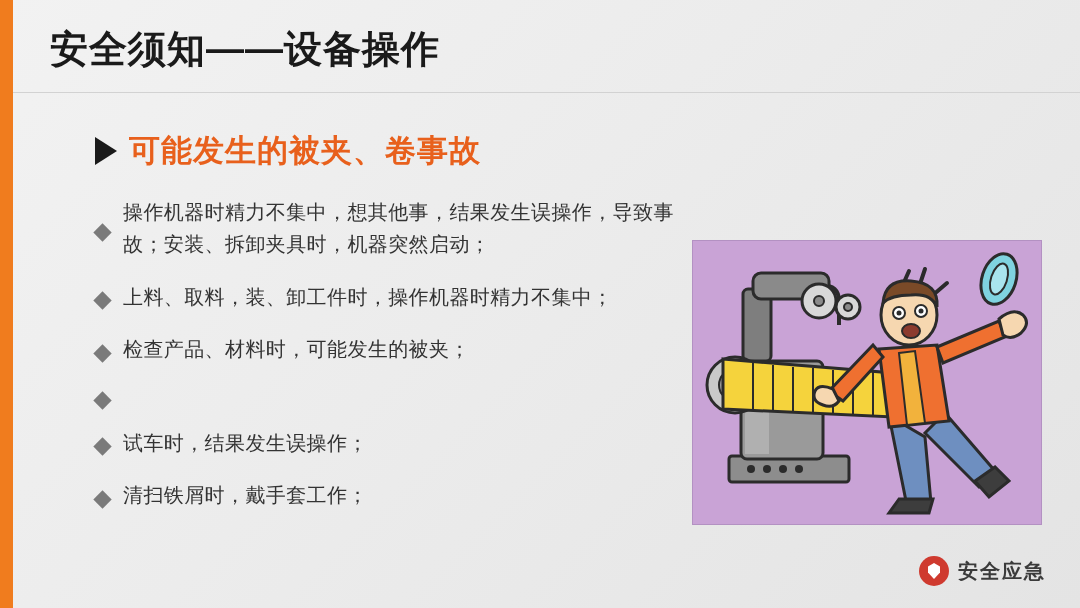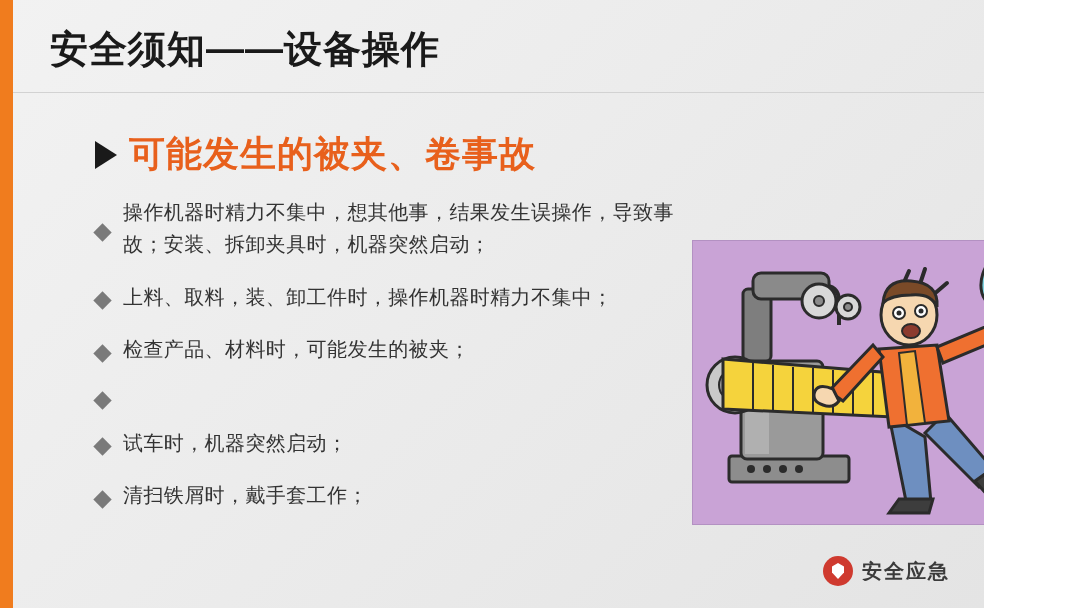--- a/index.html
+++ b/index.html
@@ -8,21 +8,21 @@
   }
   body {
     width: 1080px;
     height: 608px;
     overflow: hidden;
     font-family: "Liberation Sans", sans-serif;
     background: #ffffff;
   }
   .slide {
     position: relative;
-    width: 984px;
+    width: 1080px;
     height: 608px;
     background: linear-gradient(135deg, #f2f2f2 0%, #ececec 45%, #e4e4e4 100%);
     box-sizing: border-box;
     overflow: hidden;
   }
   
   .accent-bar {
     position: absolute;
     left: 0;
     top: 0;
@@ -60,21 +60,21 @@
   }
   .tri {
     width: 0;
     height: 0;
     border-left: 22px solid #1a1a1a;
     border-top: 14px solid transparent;
     border-bottom: 14px solid transparent;
     flex: none;
   }
   .subhead-text {
-    font-size: 36px;
+    font-size: 31px;
     font-weight: bold;
     color: #e8601c;
     letter-spacing: 1px;
     white-space: nowrap;
   }
   
   .bullets {
     position: absolute;
     left: 96px;
     top: 196px;
@@ -172,21 +172,21 @@
     </div>
     <div class="bullet">
       <span class="dia"></span>
       <span class="btext">检查产品、材料时，可能发生的被夹；</span>
     </div>
     <div class="bullet">
       <span class="dia"></span>
     </div>
     <div class="bullet">
       <span class="dia"></span>
-      <span class="btext">试车时，机器突然启动；</span>
+      <span class="btext">试车时，结果发生误操作；</span>
     </div>
     <div class="bullet">
       <span class="dia"></span>
       <span class="btext">清扫铁屑时，戴手套工作；</span>
     </div>
   </div>
 
   <div class="illus">
     <svg width="348" height="283" viewBox="0 0 348 283" xmlns="http://www.w3.org/2000/svg">
       <rect x="0" y="0" width="348" height="283" fill="#c9a3d6"></rect>

